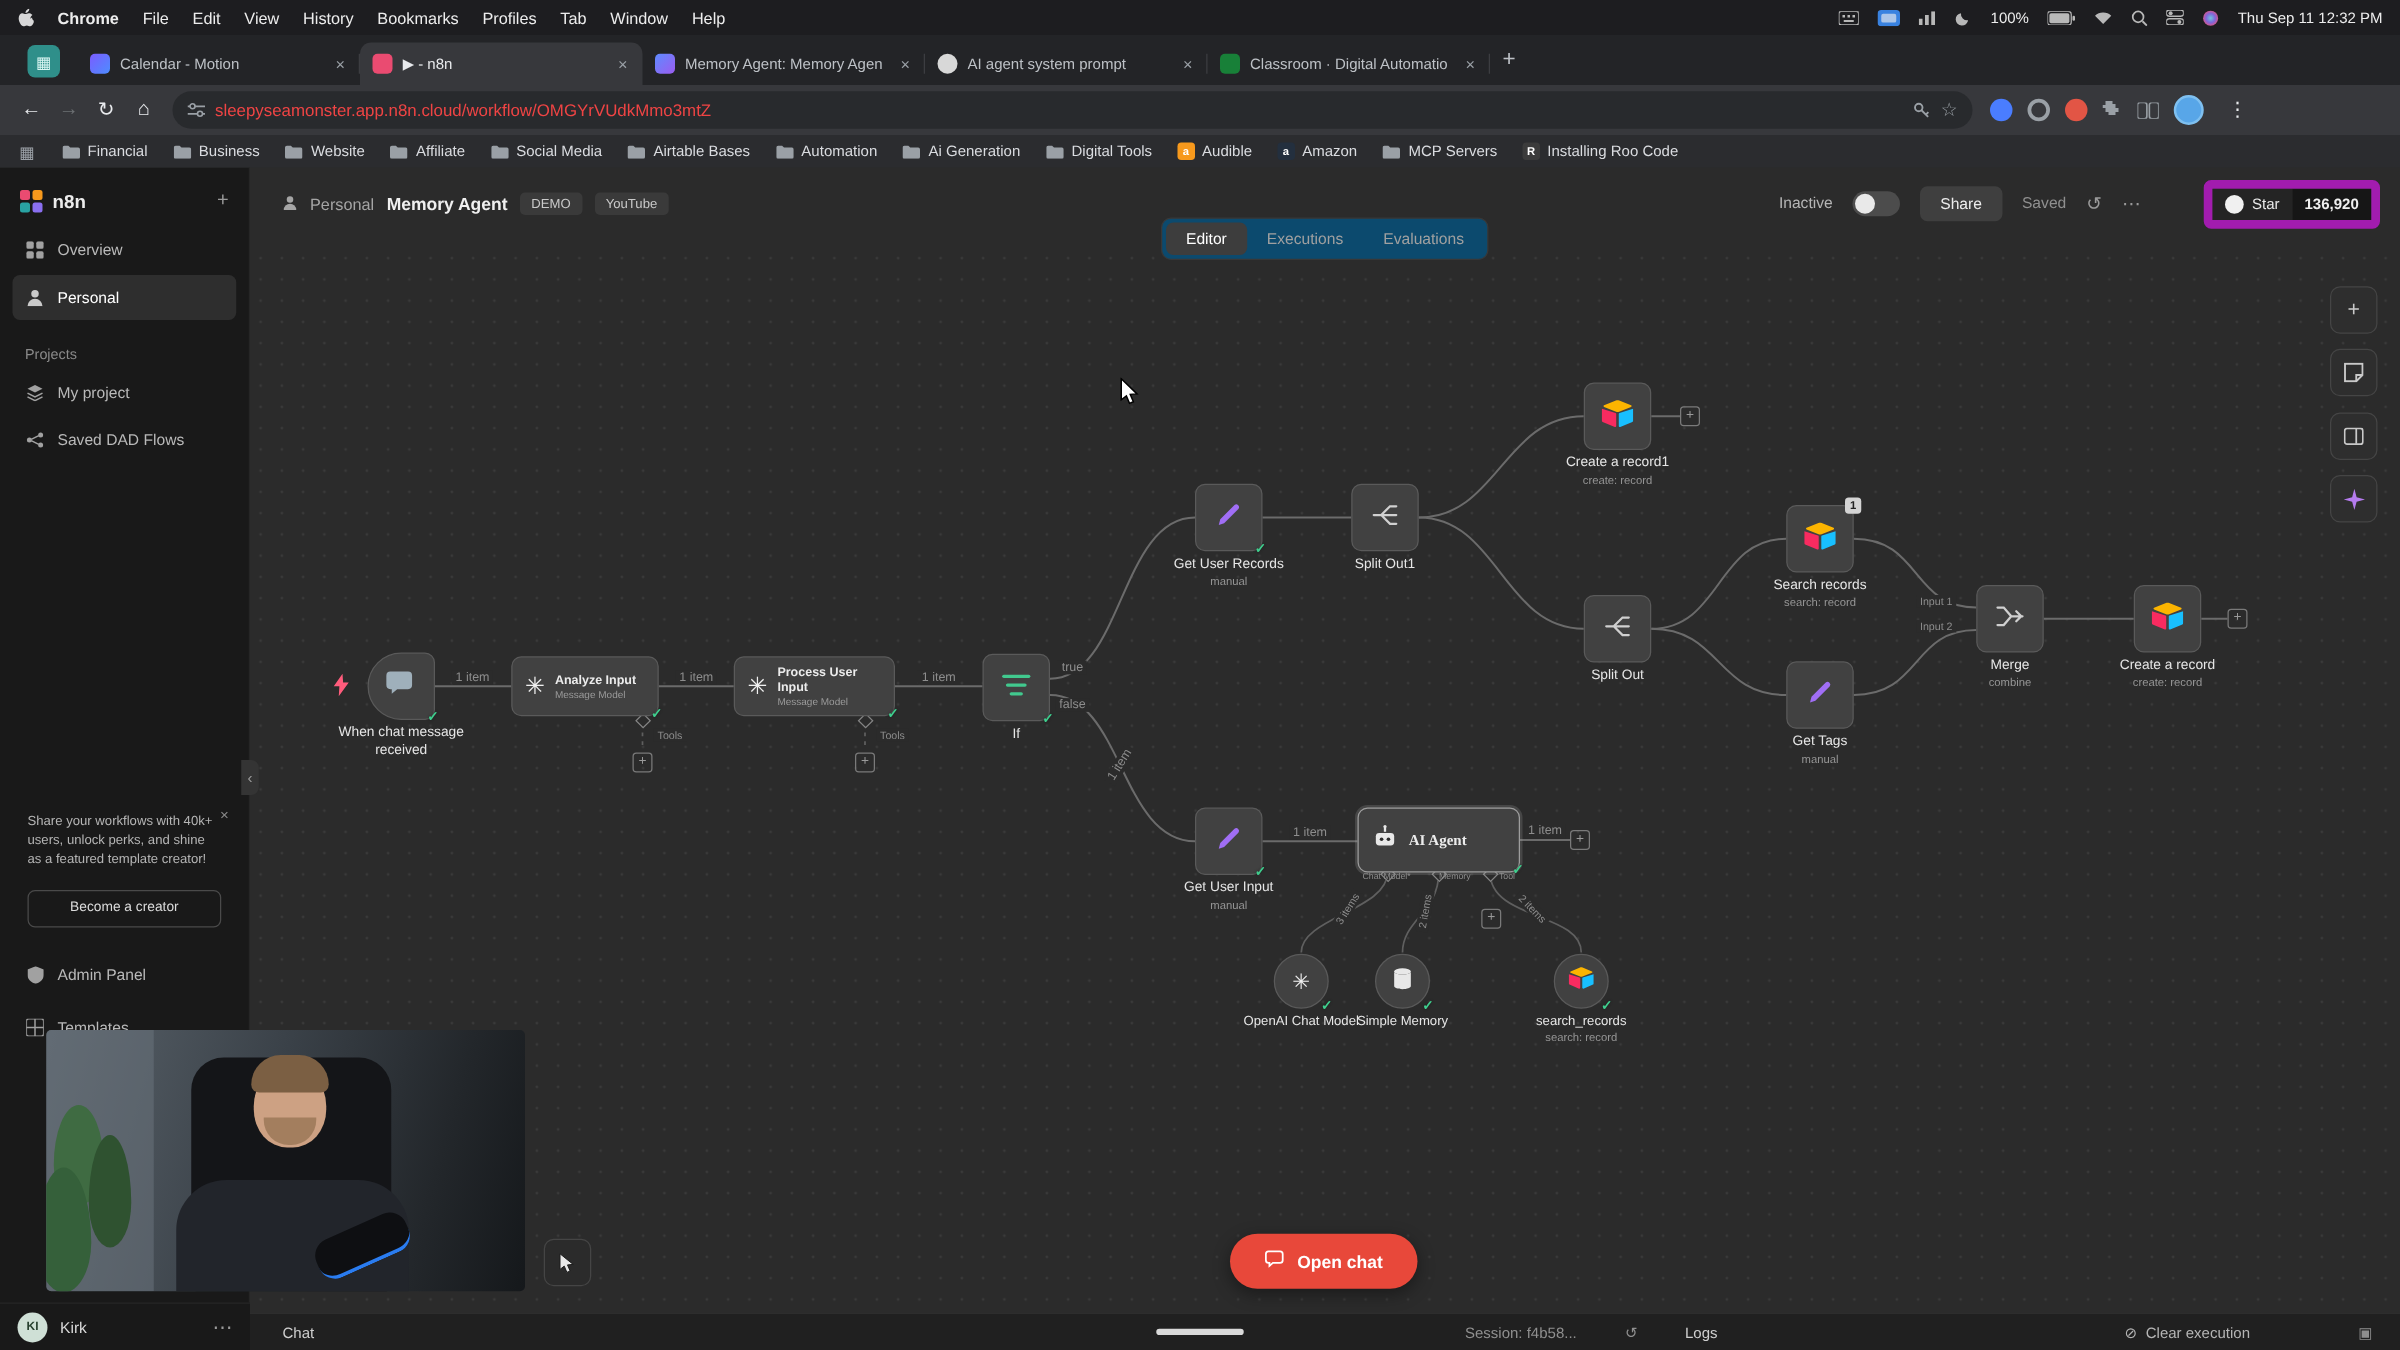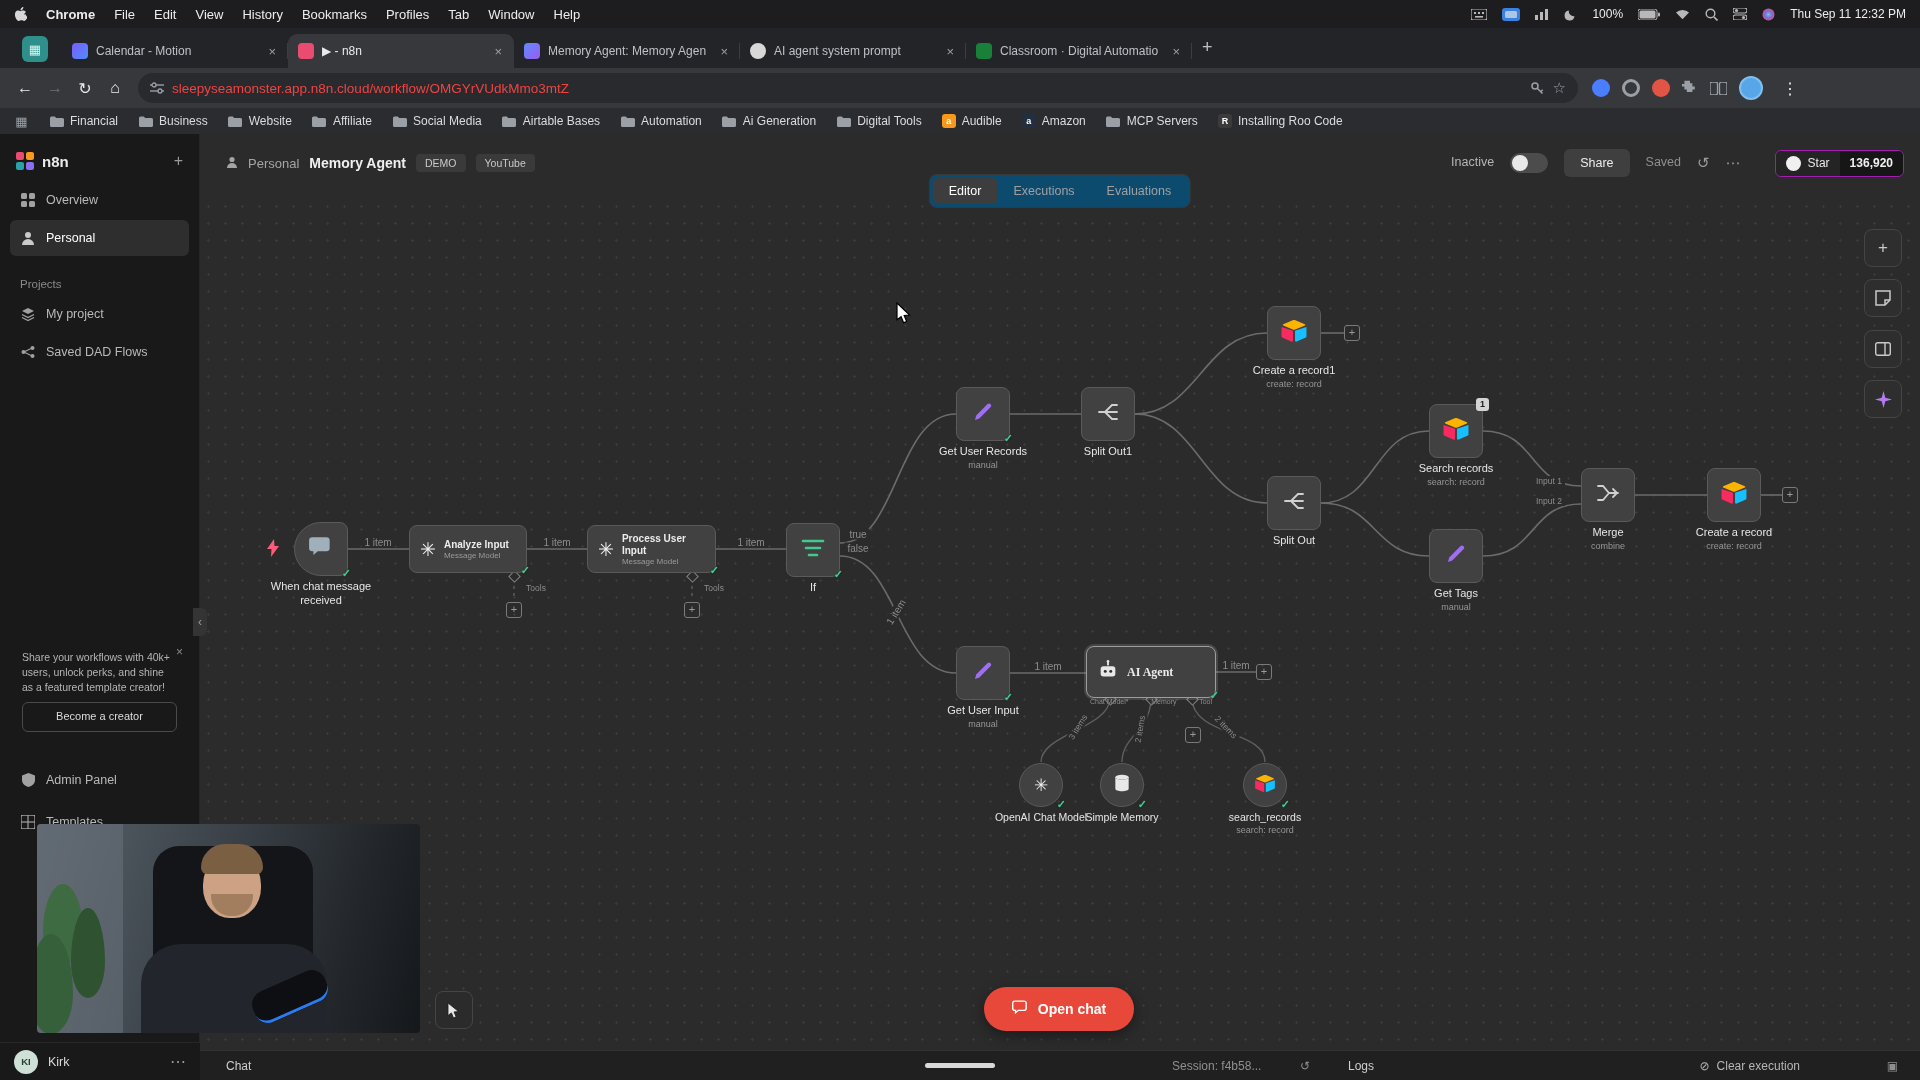--- a/index.html
+++ b/index.html
@@ -54,21 +54,21 @@
   #app{position:absolute;left:0;top:134px;width:1920px;height:946px;}
   #sidebar{position:absolute;left:0;top:0;width:200px;height:946px;background:#191919;box-sizing:border-box;
            border-right:1px solid #262626;z-index:10;}
   .sb-row{display:flex;align-items:center;gap:10px;height:36px;margin:2px 10px;padding:0 10px;border-radius:6px;
           font-size:12.5px;color:#b9b9b9;}
   .sb-row.active{background:#2e2e2e;color:#ffffff;}
   .sb-label{margin:22px 20px 6px;font-size:11.5px;color:#8a8a8a;}
   .sb-ic{width:16px;display:flex;justify-content:center;flex:none;opacity:.85;}
   #promo{position:absolute;left:10px;right:10px;top:506px;padding:10px 12px;font-size:10.5px;line-height:1.45;
          color:#b5b5b5;}
-  #promo .btn{margin-top:6px;height:28px;border:1px solid #4a4a4a;border-radius:6px;display:flex;align-items:center;
+  #promo .btn{margin-top:16px;height:28px;border:1px solid #4a4a4a;border-radius:6px;display:flex;align-items:center;
               justify-content:center;font-size:11px;color:#dcdcdc;}
   #promo .x{position:absolute;top:4px;right:6px;color:#8a8a8a;font-size:12px;}
   .avatar-kirk{width:24px;height:24px;border-radius:50%;background:#cfe0d6;color:#27402f;font-size:9.5px;font-weight:700;
                display:flex;align-items:center;justify-content:center;}
   #collapse{position:absolute;left:193px;top:474px;width:14px;height:28px;background:#343434;border-radius:0 6px 6px 0;
             display:flex;align-items:center;justify-content:center;color:#9a9a9a;font-size:12px;z-index:11;}
 
   #main{position:absolute;left:200px;top:0;width:1720px;height:946px;background:#2b2b2b;overflow:hidden;}
   #dots{position:absolute;left:0;top:64px;width:1720px;height:852px;
         background-image:radial-gradient(circle,#3a3a3a 1px,transparent 1.3px);background-size:17px 17px;}
@@ -78,22 +78,22 @@
              padding:0 16px 0 26px;box-sizing:border-box;z-index:6;}
   #wf-header .crumb{display:flex;align-items:center;gap:10px;font-size:13px;color:#a5a5a5;}
   #wf-header .title{font-size:14px;color:#f0f0f0;font-weight:700;}
   .tag{background:#3a3a3a;color:#c9c9c9;font-size:10.5px;padding:3px 9px;border-radius:4px;}
   #hdr-right{margin-left:auto;display:flex;align-items:center;gap:16px;text-align:center;}
   #hdr-right .lbl{font-size:12.5px;color:#b5b5b5;}
   .toggle{width:38px;height:20px;border-radius:10px;background:#4c4c4c;position:relative;}
   .toggle .knob{position:absolute;left:2px;top:2px;width:16px;height:16px;border-radius:50%;background:#e9e9e9;}
   .share-btn{background:#3f3f3f;color:#ececec;font-size:12.5px;padding:7px 16px;border-radius:6px;}
   .hdr-ic{color:#9a9a9a;font-size:15px;}
-  #star-widget{display:flex;align-items:stretch;border:1px solid #a21caf;border-radius:6px;overflow:hidden;
-               margin-left:18px;font-size:12px;}
+  #star-widget{display:flex;align-items:stretch;border:7px solid #a21caf;border-radius:6px;overflow:hidden;
+               margin-left:34px;font-size:12px;}
   #star-widget .seg1{background:#242424;display:flex;align-items:center;gap:7px;padding:5px 10px;color:#e8e8e8;}
   #star-widget .seg2{background:#161616;display:flex;align-items:center;padding:5px 10px;color:#f0f0f0;font-weight:700;}
   .gh-circle{width:15px;height:15px;border-radius:50%;background:#f0f0f0;}
 
   
   #view-tabs{position:absolute;left:50%;transform:translateX(-50%);top:40px;display:flex;background:#0c4a6e;
              border:1px solid #383838;border-radius:8px;padding:3px;z-index:6;}
   #view-tabs .vt{padding:6px 16px;font-size:12.5px;color:#a0a0a0;border-radius:6px;}
   #view-tabs .vt.active{background:#3d3d3d;color:#ffffff;}
 
@@ -585,21 +585,21 @@
     <path class="edge sub" d="M1151 698 C1151 730 1122 736 1122 762"></path>
     <path class="edge sub" d="M1192 698 C1192 736 1265 730 1265 762"></path>
     <path class="edge sub dash" d="M514 579 V600"></path>
     <path class="edge sub dash" d="M692 579 V600"></path>
   </svg>
 
   <span class="elabel" style="left:378px;top:542px">1 item</span>
   <span class="elabel" style="left:557px;top:542px">1 item</span>
   <span class="elabel" style="left:751px;top:542px">1 item</span>
   <span class="elabel" style="left:858px;top:534px">true</span>
-  <span class="elabel" style="left:858px;top:548px">false</span>
+  <span class="elabel" style="left:858px;top:564px">false</span>
   <span class="elabel" style="left:896px;top:612px;transform:translate(-50%,-50%) rotate(-58deg)">1 item</span>
   <span class="elabel" style="left:1048px;top:666px">1 item</span>
   <span class="elabel" style="left:1236px;top:665px">1 item</span>
   <span class="elabel tiny" style="left:1549px;top:481px">Input 1</span>
   <span class="elabel tiny" style="left:1549px;top:501px">Input 2</span>
   <span class="elabel tiny" style="left:1078px;top:727px;transform:translate(-50%,-50%) rotate(-58deg)">3 items</span>
   <span class="elabel tiny" style="left:1140px;top:729px;transform:translate(-50%,-50%) rotate(-80deg)">2 items</span>
   <span class="elabel tiny" style="left:1226px;top:727px;transform:translate(-50%,-50%) rotate(46deg)">2 items</span>
   <span class="elabel tiny" style="left:536px;top:588px">Tools</span>
   <span class="elabel tiny" style="left:714px;top:588px">Tools</span>

